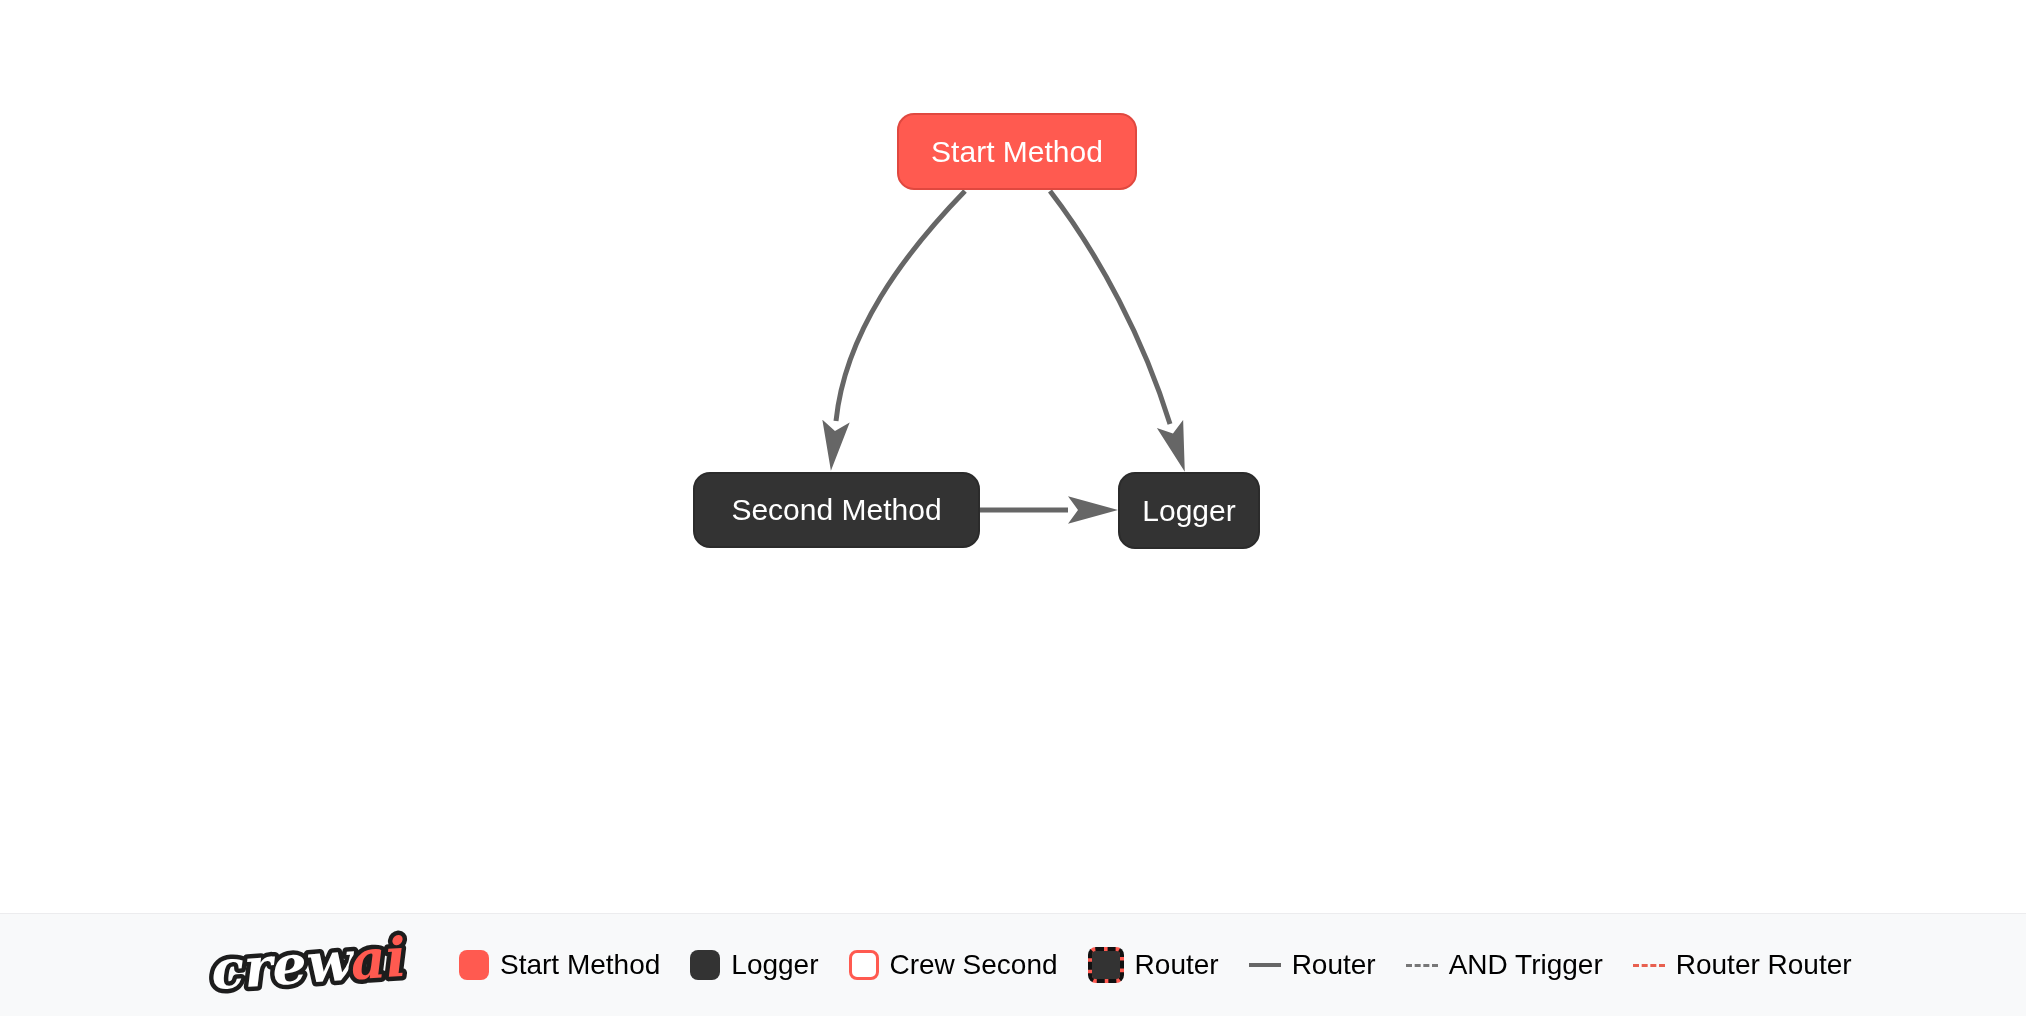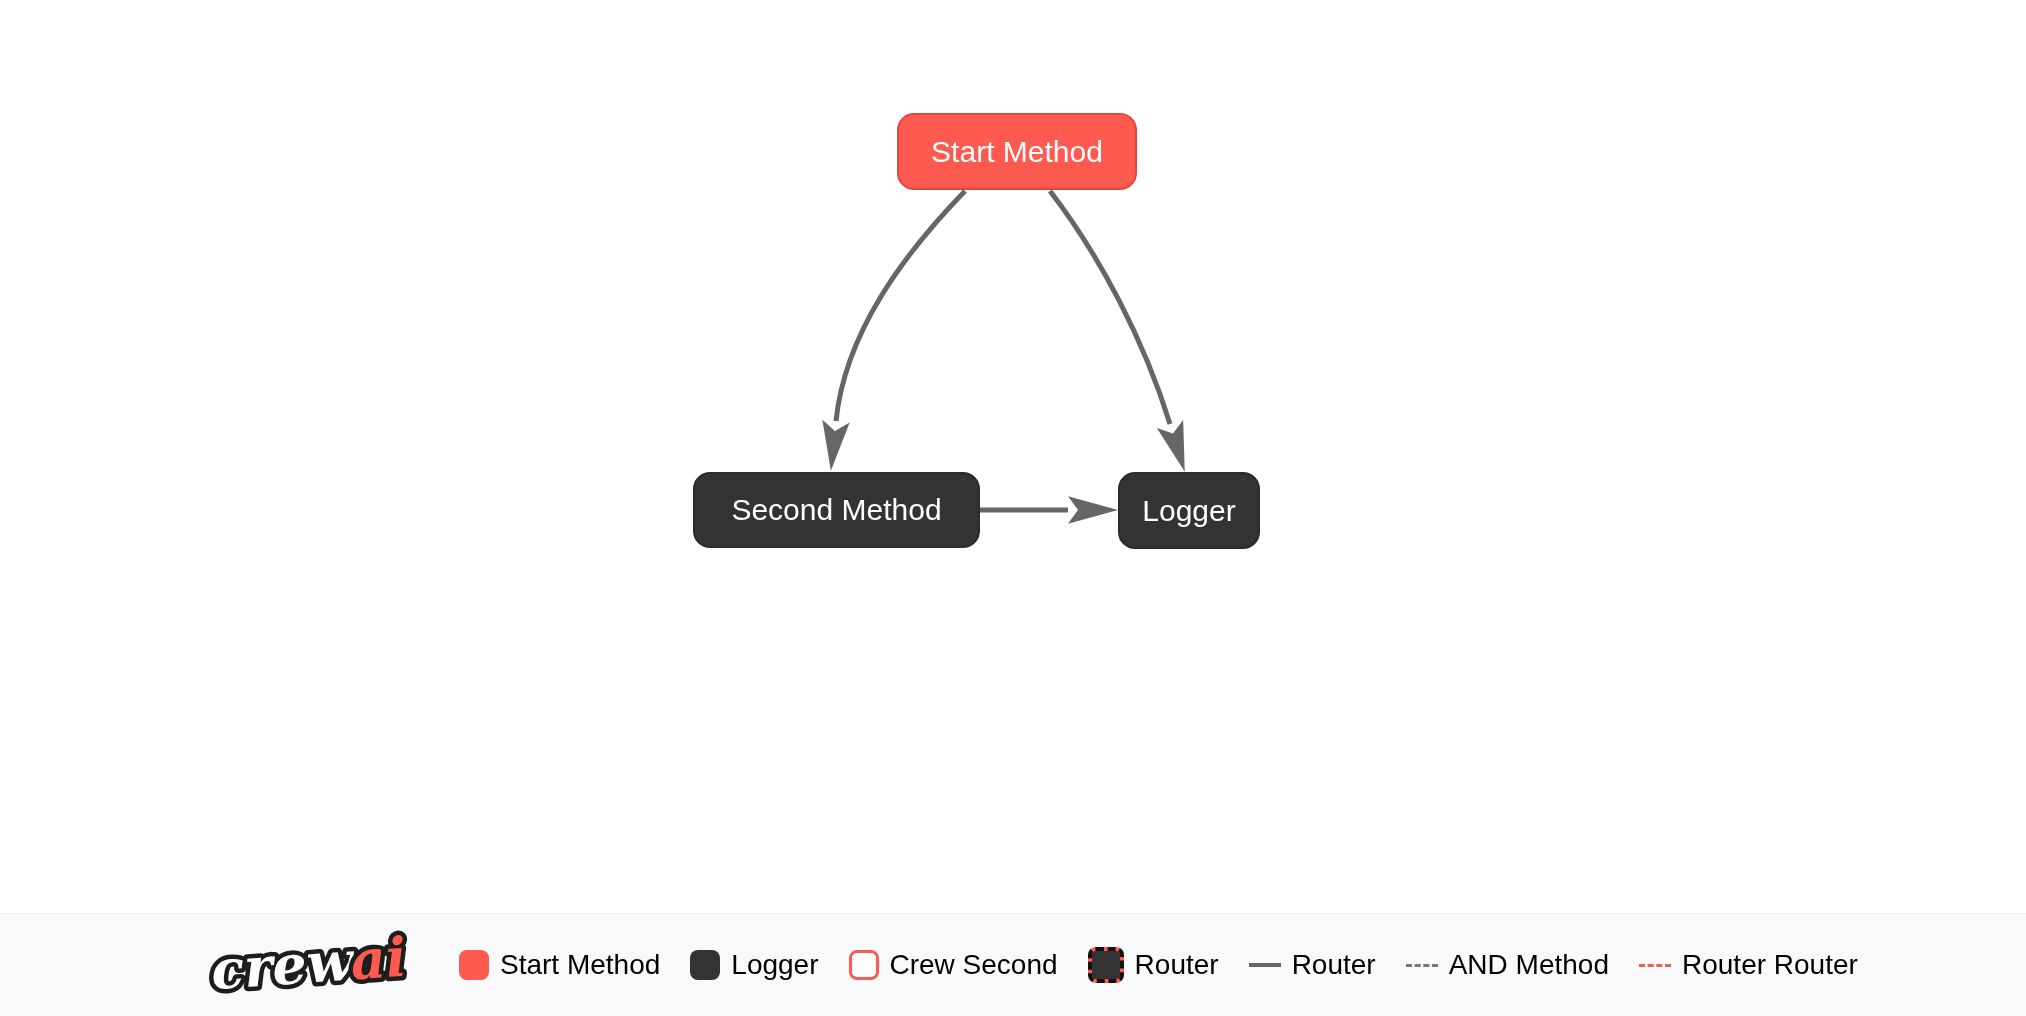--- a/index.html
+++ b/index.html
@@ -171,21 +171,21 @@
       <span>Router</span>
     </div>
 
     <div class="legend-item">
       <span class="line-sample line-solid"></span>
       <span>Router</span>
     </div>
 
     <div class="legend-item">
       <span class="line-sample line-dashed"></span>
-      <span>AND Method</span>
+      <span>AND Trigger</span>
     </div>
 
     <div class="legend-item">
       <span class="line-sample line-dashed-coral"></span>
       <span>Router Router</span>
     </div>
 
   </div>
 </div>
 

